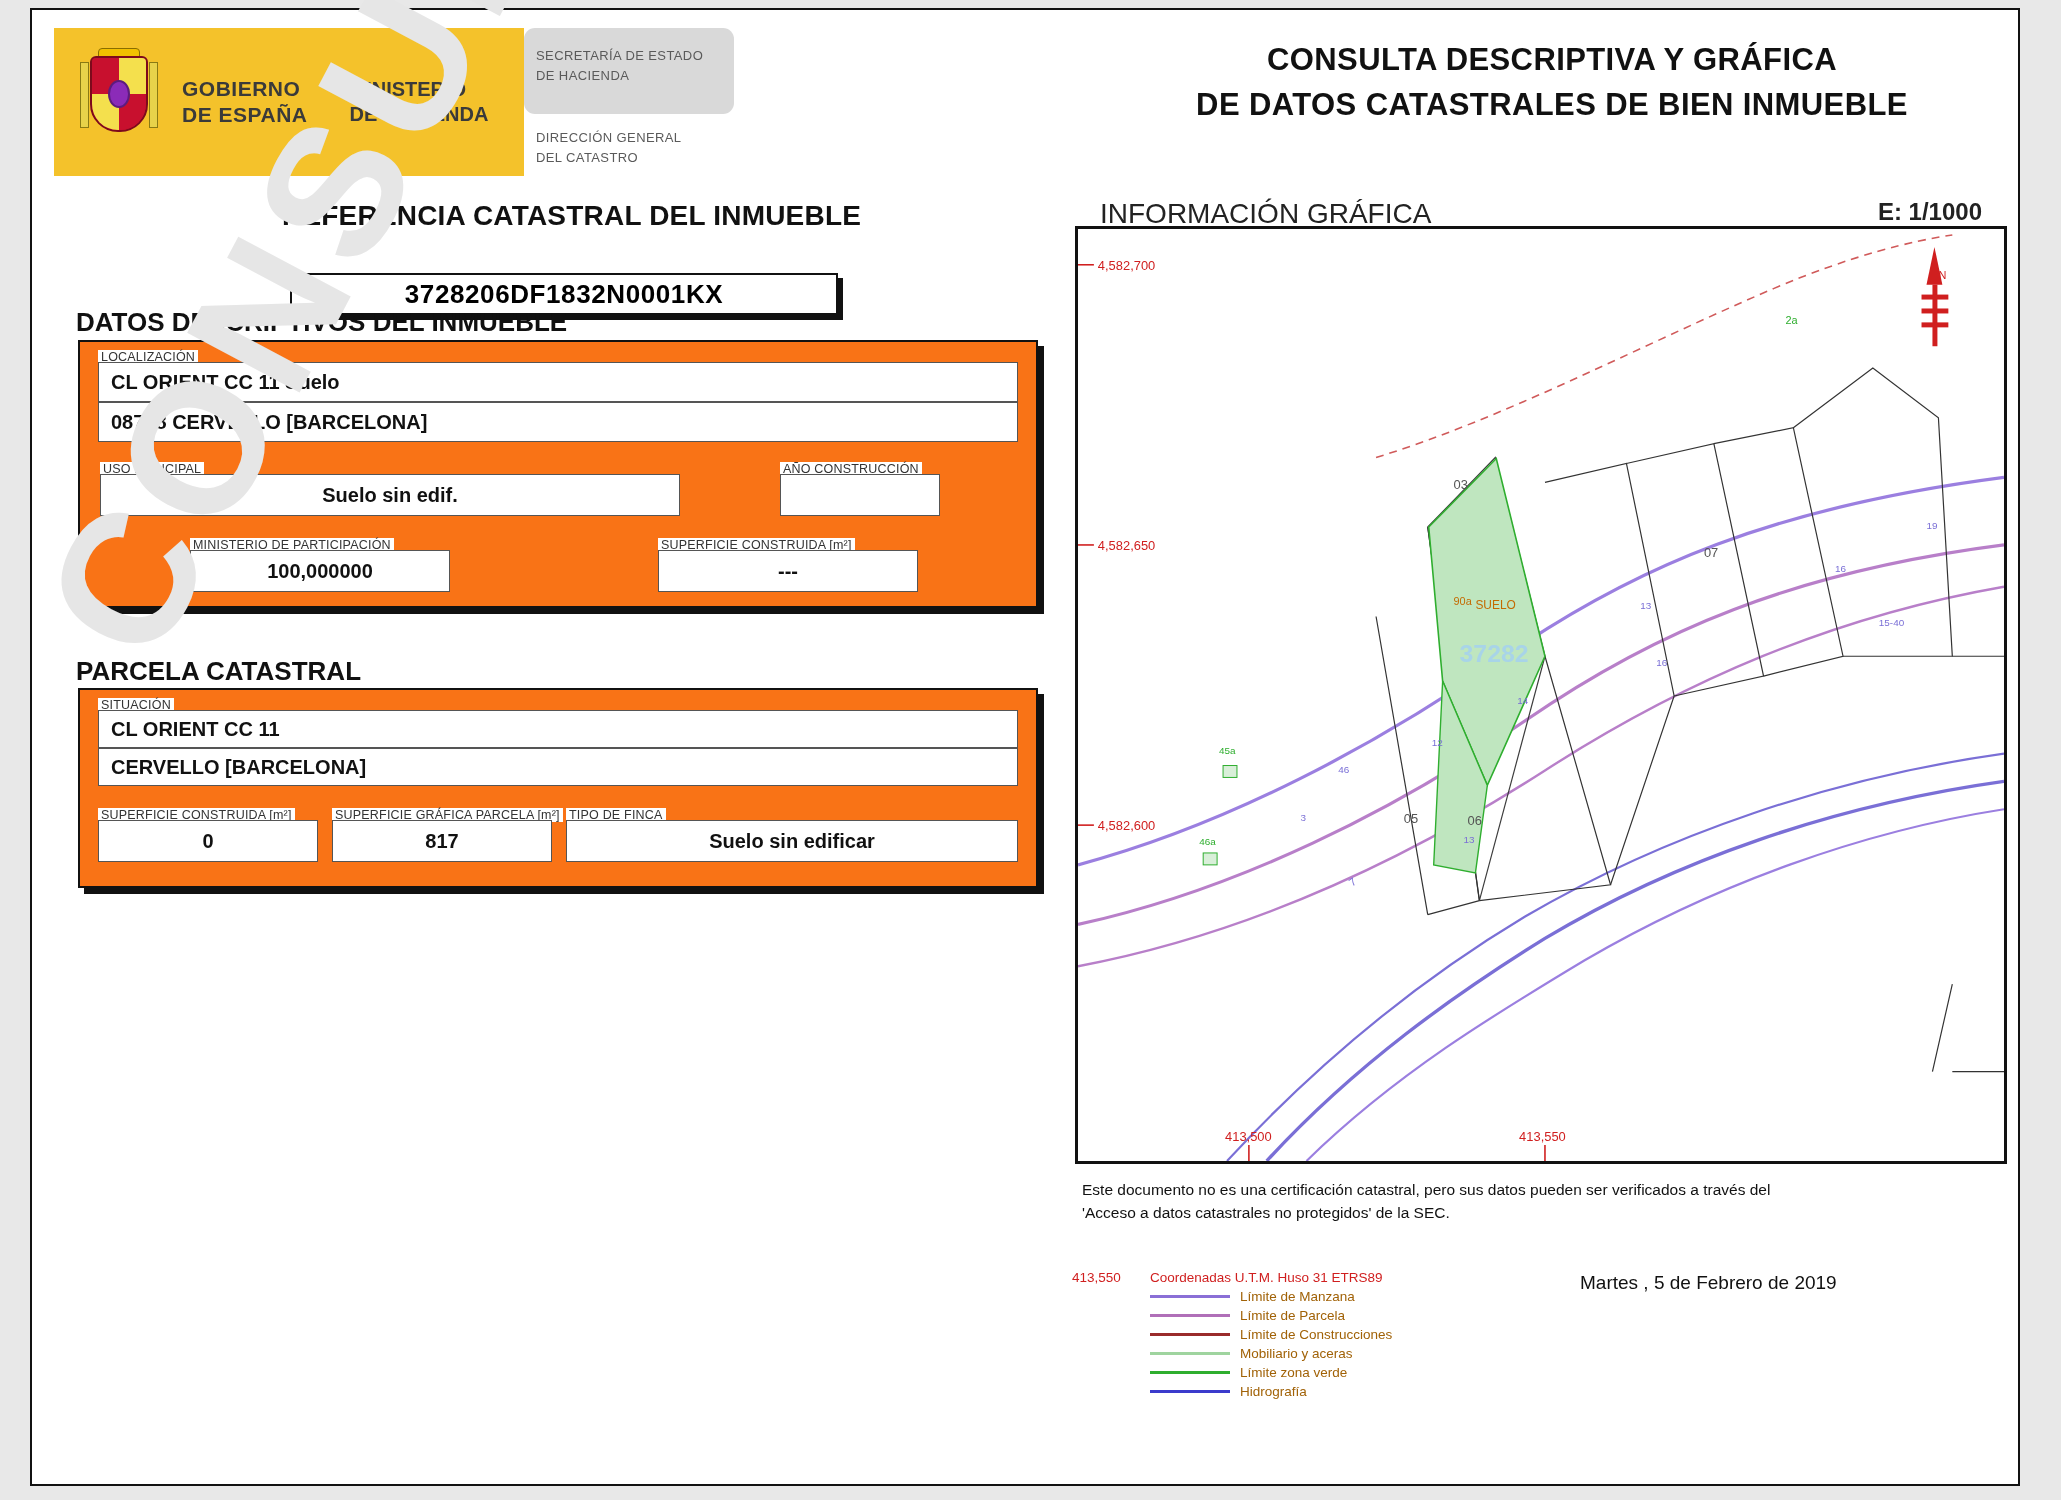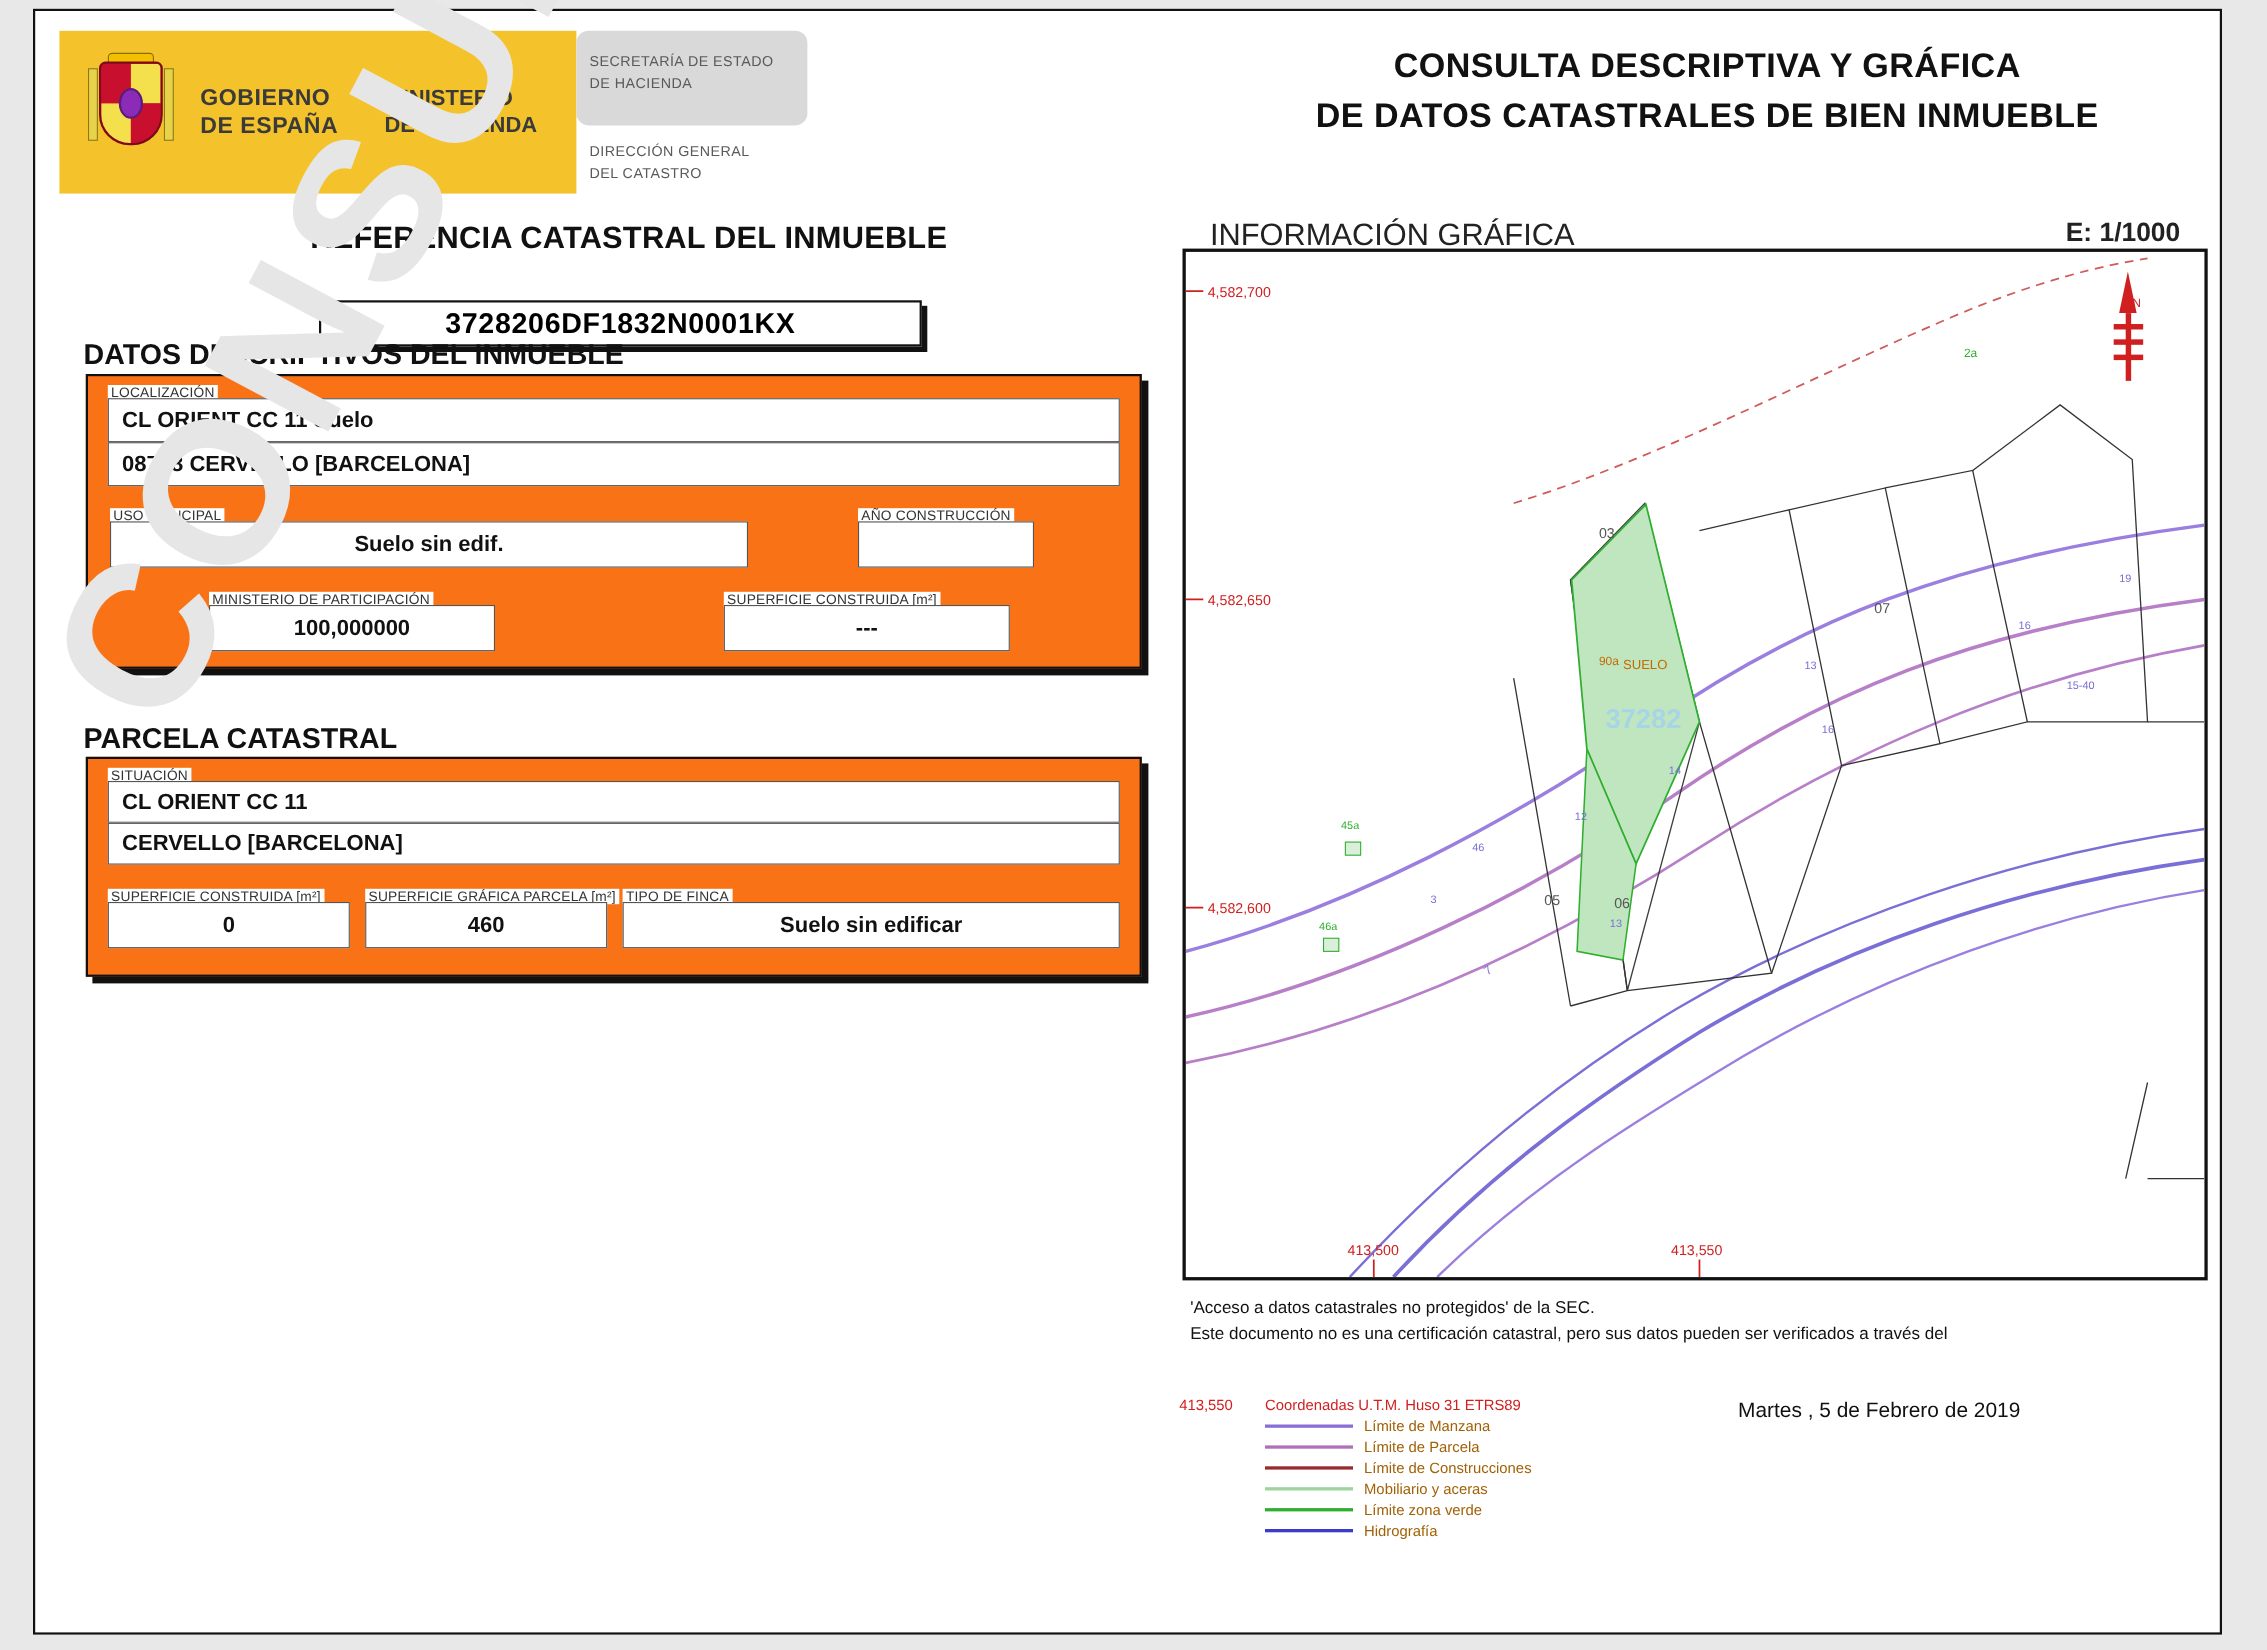--- a/index.html
+++ b/index.html
@@ -298,21 +298,21 @@
       <span class="val">CERVELLO [BARCELONA]</span>
     </div>
 
     <div class="fld-label" style="left:18px; top:118px;">SUPERFICIE CONSTRUIDA [m²]</div>
     <div class="fld center" style="left:18px; top:130px; width:220px; height:42px;">
       <span class="val">0</span>
     </div>
 
     <div class="fld-label" style="left:252px; top:118px;">SUPERFICIE GRÁFICA PARCELA [m²]</div>
     <div class="fld center" style="left:252px; top:130px; width:220px; height:42px;">
-      <span class="val">460</span>
+      <span class="val">817</span>
     </div>
 
     <div class="fld-label" style="left:486px; top:118px;">TIPO DE FINCA</div>
     <div class="fld center" style="left:486px; top:130px; width:452px; height:42px;">
       <span class="val">Suelo sin edificar</span>
     </div>
   </div>
 
   <div class="info-grafica">INFORMACIÓN GRÁFICA</div>
   <div class="escala">E: 1/1000</div>
@@ -397,22 +397,22 @@
         <text x="444" y="918">413,550</text>
       </g>
 
       <text x="378" y="378" font-family="Liberation Sans, sans-serif" font-size="11" fill="#c46a00">90a</text>
       <text x="400" y="382" font-family="Liberation Sans, sans-serif" font-size="12" fill="#c46a00">SUELO</text>
       <text x="384" y="436" font-family="Liberation Sans, sans-serif" font-size="25" font-weight="bold" fill="#a8d4e8">37282</text>
     </svg>
   </div>
 
   <div class="map-note">
+    <div>Este documento no es una certificación catastral, pero sus datos pueden ser verificados a través del</div>
     <div>'Acceso a datos catastrales no protegidos' de la  SEC.</div>
-    <div>Este documento no es una certificación catastral, pero sus datos pueden ser verificados a través del</div>
   </div>
 
   <div class="fecha">Martes , 5 de Febrero de 2019</div>
 
   <div class="legend">
     <div class="lrow">
       <span class="coordlbl">413,550</span>
       <span class="coordtxt">Coordenadas U.T.M. Huso 31 ETRS89</span>
     </div>
     <div class="lrow">

